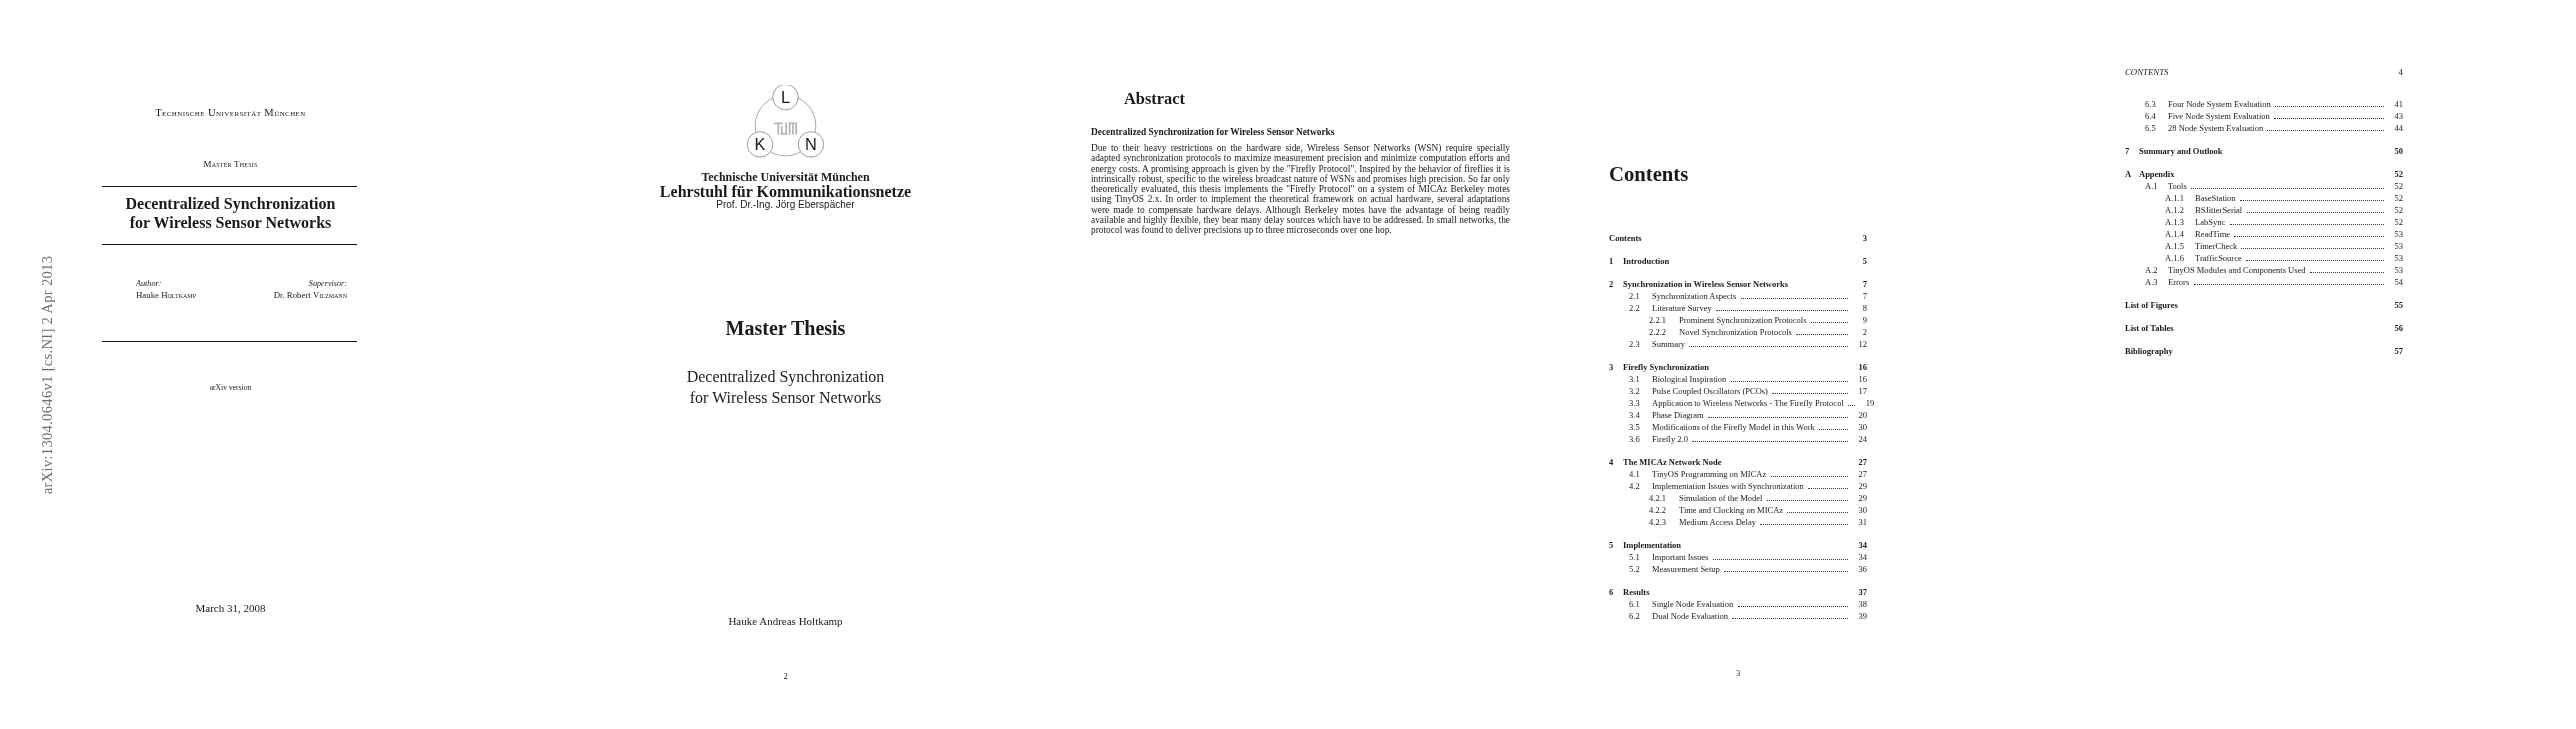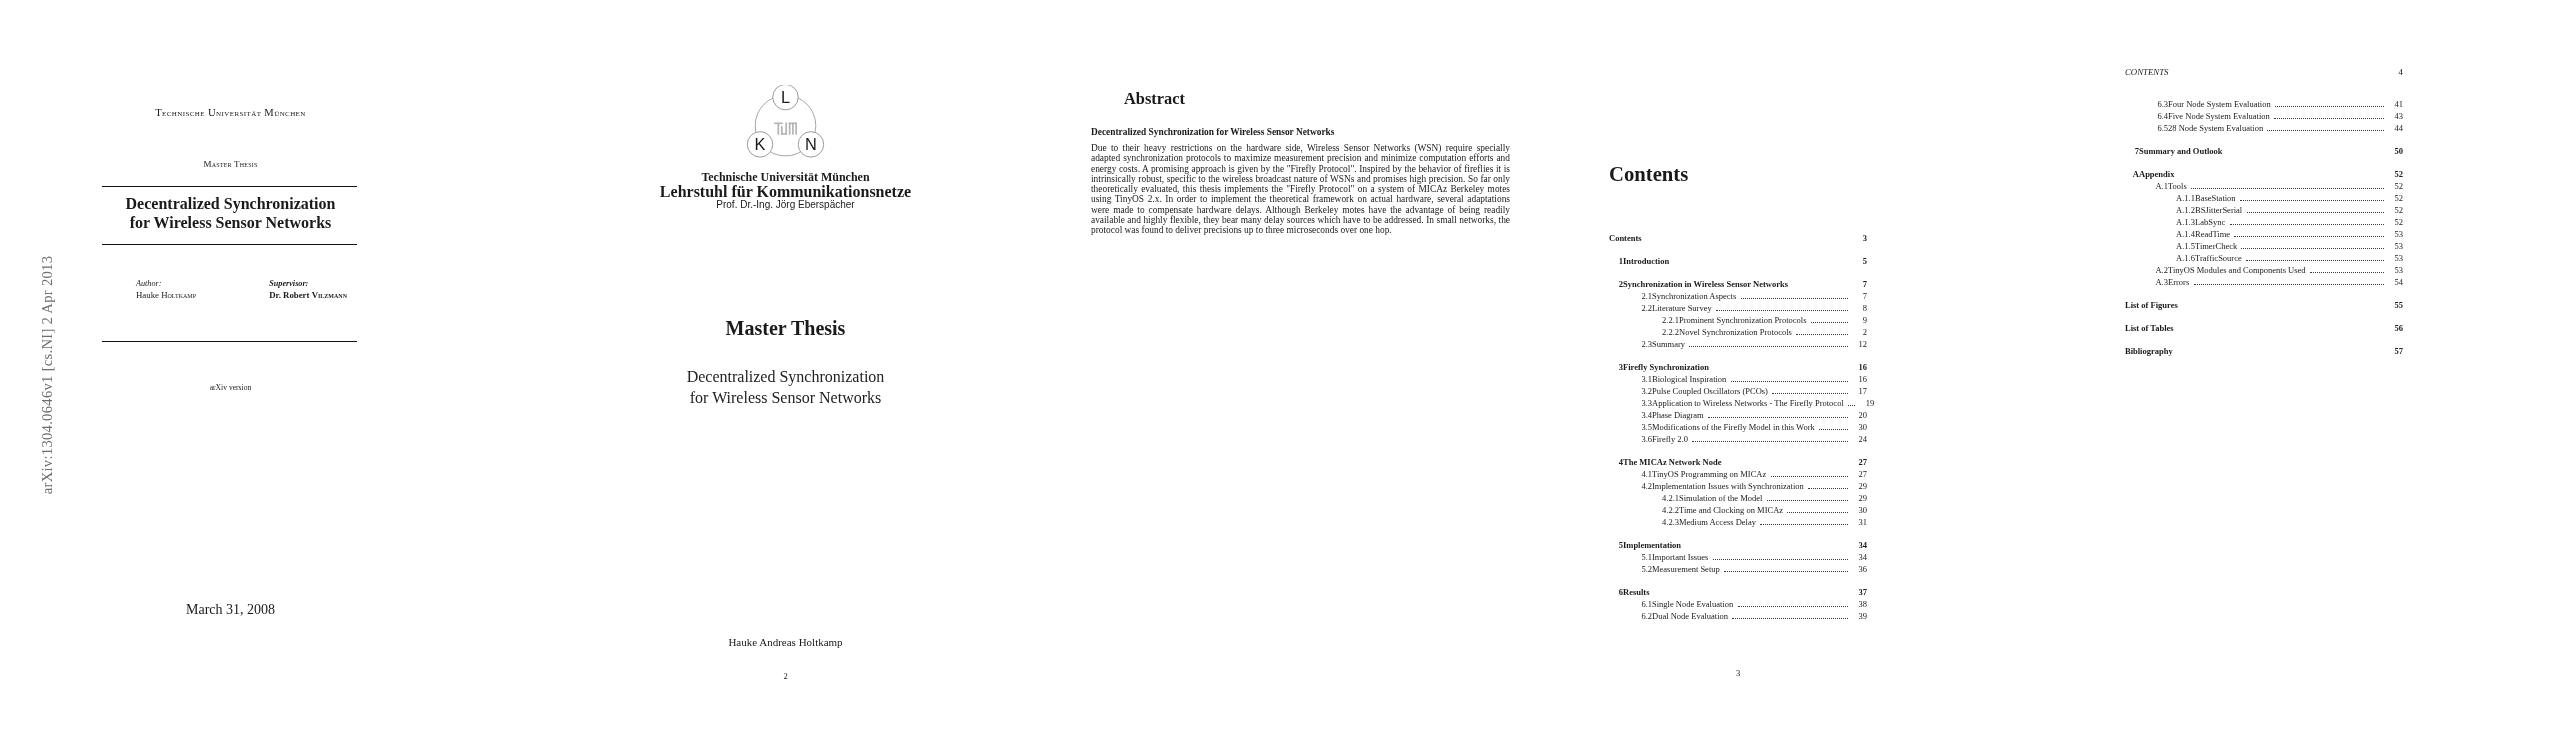--- a/index.html
+++ b/index.html
@@ -22,40 +22,40 @@
   #p1{left:100px;top:0;width:261px;height:729px;}
   #p1-uni{left:0;right:0;top:107px;font-size:10.6px;letter-spacing:0.4px;}
   #p1-thesis-type{left:0;right:0;top:159px;font-size:9px;letter-spacing:0.2px;}
   .rule{left:2.4px;width:255px;height:1.2px;background:#111;}
   #p1-rule1{top:186px;}
   #p1-title{left:0;right:0;top:194px;font-size:16px;font-weight:bold;line-height:19px;}
   #p1-rule2{top:244px;}
   #p1-people{left:36px;width:211px;top:279px;display:flex;justify-content:space-between;}
   #p1-people .label{font-size:8.2px;font-style:italic;}
   #p1-people .name{font-size:8.8px;margin-top:1.8px;}
-  #p1-people .col-r{font-weight:bold;}
+  #p1-people .col-r{text-align:right;}
   #p1-rule3{top:341px;}
   #p1-arxiv-version{left:0;right:0;top:383px;font-size:7.6px;}
-  #p1-date{left:0;right:0;top:602px;font-size:14px;}
+  #p1-date{left:0;right:0;top:602px;font-size:11px;}
 
   
   #p2{left:655px;top:0;width:261px;height:729px;}
   #p2-logo{left:91px;top:85px;width:79px;height:80px;}
   #p2-logo circle{fill:none;stroke:#979797;stroke-width:1.4;}
   #p2-logo circle.small{fill:#fff;stroke:#8a8a8a;}
   #p2-logo text{font-family:"Liberation Sans","DejaVu Sans",sans-serif;
     font-size:27px;fill:#1a1a1a;text-anchor:middle;}
   #p2-logo .tum{fill:#b4b4b4;}
   #p2-uni{left:0;right:0;top:170px;font-size:12px;font-weight:bold;}
   #p2-chair{left:0;right:0;top:183px;font-size:16px;font-weight:bold;}
   #p2-prof{left:0;right:0;top:199px;font-size:10px;
     font-family:"Liberation Sans","DejaVu Sans",sans-serif;}
   #p2-thesis-type{left:0;right:0;top:317px;font-size:20px;font-weight:bold;}
   #p2-title{left:0;right:0;top:366px;font-size:16px;line-height:21px;color:#222;}
-  #p2-author{left:0;right:0;top:636px;font-size:11px;}
+  #p2-author{left:0;right:0;top:615px;font-size:11px;}
   #p2-pagenum{left:0;right:0;top:671px;font-size:8.5px;}
 
   
   #abstract{left:1091px;top:0;width:419px;}
   #abs-heading{left:0;top:89px;font-size:16.4px;font-weight:bold;margin-left:33px;}
   #abs-subtitle{left:0;top:127px;font-size:9.4px;font-weight:bold;}
   #abs-body{left:0;top:143px;width:419px;font-size:9.4px;line-height:10.3px;
     text-align:justify;}
 
   
@@ -69,21 +69,21 @@
     font-size:8.8px;}
   #p4-header .hl{font-style:italic;}
   #p4-list{left:0;top:98px;width:278px;}
 
   .toc-row{display:flex;align-items:baseline;font-size:8.5px;line-height:12px;}
   .toc-row.bold{font-weight:bold;}
   .lvl-chapter{margin-top:11px;}
   .toc-list .lvl-chapter:first-child{margin-top:0;}
   .lvl-section{padding-left:20px;}
   .lvl-subsection{padding-left:40px;}
-  .toc-id{flex:0 0 auto;text-align:right;}
+  .toc-id{flex:0 0 auto;}
   .lvl-chapter .toc-id{min-width:14px;}
   .lvl-section .toc-id{min-width:23px;}
   .lvl-subsection .toc-id{min-width:30px;}
   .toc-title{flex:0 0 auto;white-space:nowrap;}
   .toc-leader{flex:1 1 auto;border-bottom:1.2px dotted #3a3a3a;margin:0 3px 2.4px 4.3px;min-width:7.3px;}
   .toc-spacer{flex:1 1 auto;}
   .toc-page{flex:0 0 auto;min-width:16px;text-align:right;}
 </style>
 </head>
 <body>

